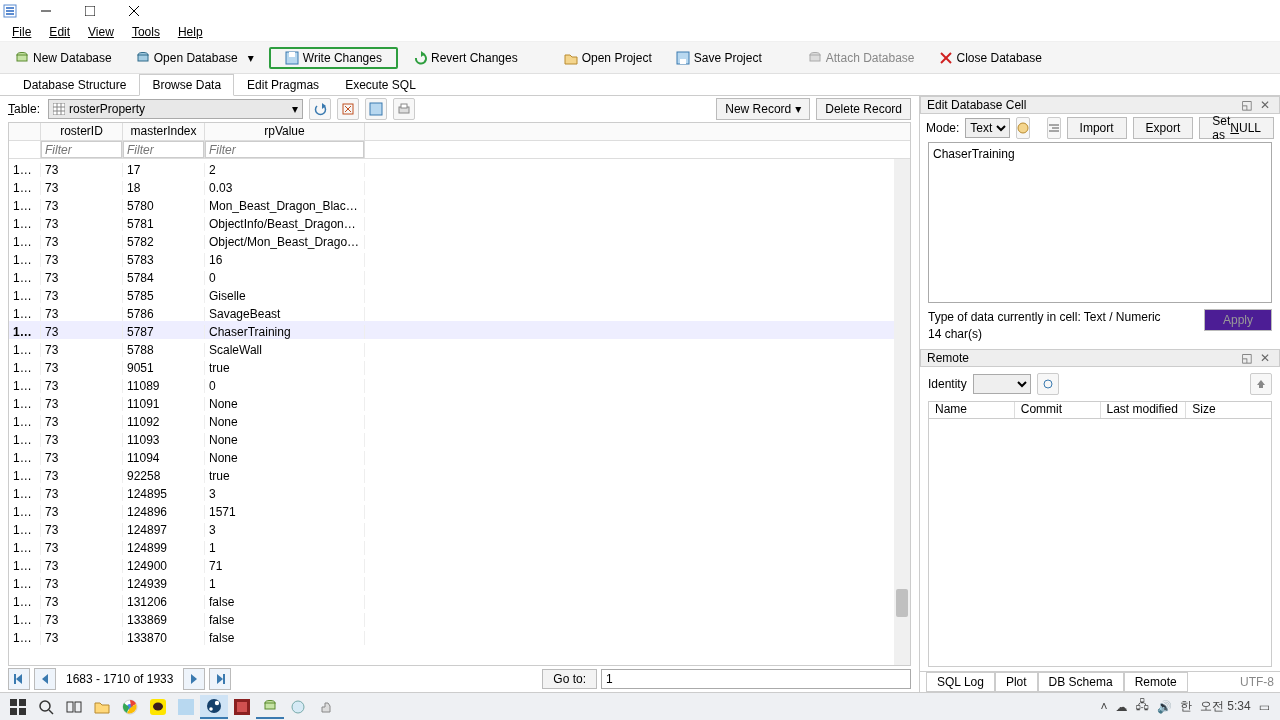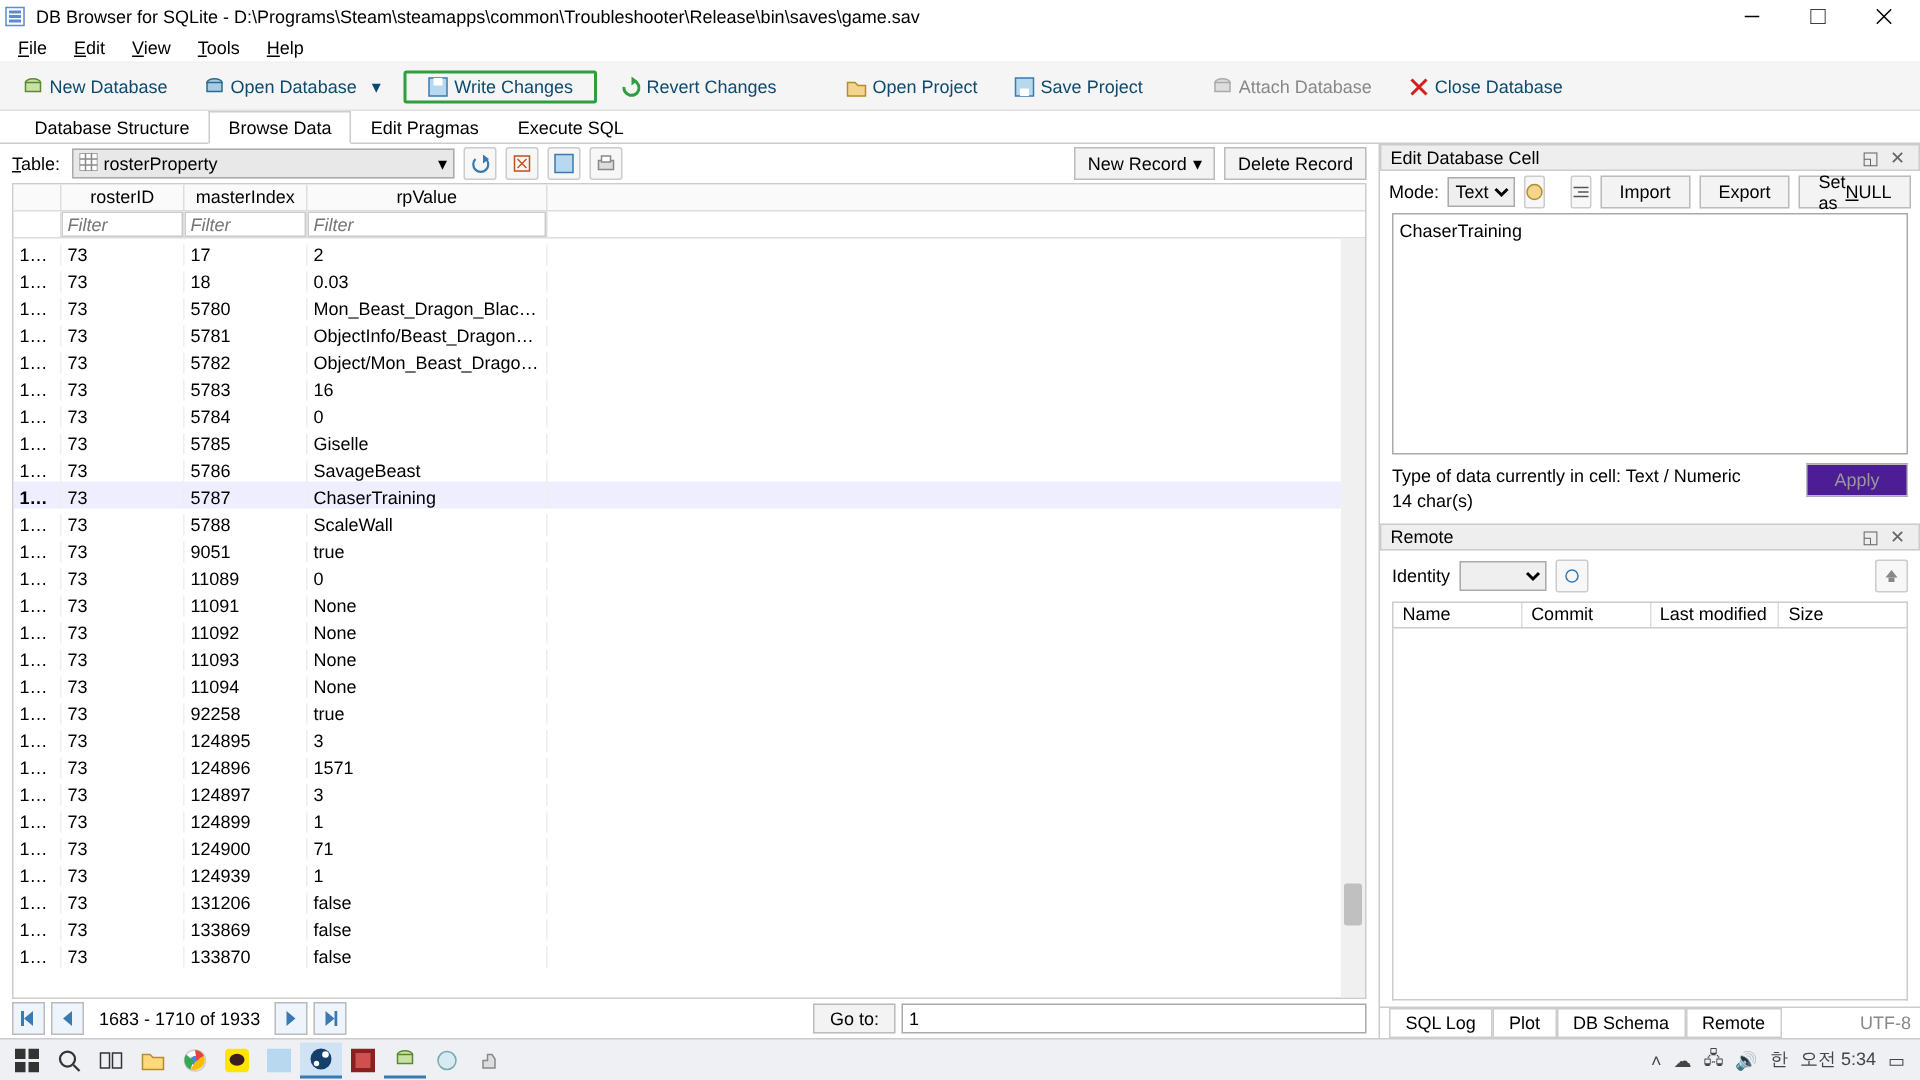--- a/index.html
+++ b/index.html
@@ -3,24 +3,24 @@
 <meta charset="utf-8">
 <style>
 * { box-sizing: border-box; margin: 0; padding: 0; font-family: "Segoe UI", Tahoma, sans-serif; font-size: 12px; }
 html, body { width: 1280px; height: 720px; overflow: hidden; background: #fff; }
 .titlebar { height: 22px; background: #fff; display: flex; align-items: center; padding: 0 2px; }
 .titlebar .app-icon { width: 16px; height: 16px; margin-right: 6px; display:inline-flex; align-items:center; justify-content:center;}
 .titlebar .title { flex: 1; color: #000; }
 .win-controls { display: flex; gap: 0; }
 .win-btn { width: 44px; height: 22px; display: flex; align-items: center; justify-content: center; color: #000; }
 .menubar { height: 20px; display: flex; align-items: center; padding: 0 4px; gap: 2px; background:#fff; border-bottom:1px solid #f0f0f0;}
-.menu-item { padding: 2px 8px; }
+.menu-item { padding: 2px 8px; text-decoration: underline; }
 .menu-item .u { text-decoration: underline; }
 .toolbar { height: 32px; background: #f5f5f5; display: flex; align-items: center; padding: 2px 6px; gap: 6px; border-bottom:1px solid #e0e0e0;}
-.tbtn { display: flex; align-items: center; gap: 4px; padding: 3px 8px; border: 1px solid transparent; border-radius:2px; color:#0c4a6e;}
+.tbtn { display: flex; align-items: center; gap: 4px; padding: 3px 8px; border: 1px solid transparent; border-radius:2px; color:#000000;}
 .tbtn .ticon { width:14px; height:14px; display:inline-flex; align-items:center; justify-content:center;}
 .tbtn.disabled { color: #888; }
 .tbtn.highlight { border: 2px solid #2e9e3f; padding: 2px 14px; }
 .tabstrip { height: 22px; display: flex; align-items: flex-end; padding: 0 10px; gap: 0; border-bottom:1px solid #ccc; background:#fff;}
 .tab { padding: 3px 12px; border: 1px solid transparent; color:#000; position:relative; top:1px;}
 .tab.active { border: 1px solid #ccc; border-bottom: 1px solid #fff; background:#fff;}
 .main-row { display: flex; height: calc(720px - 22px - 20px - 32px - 22px - 28px); }
 .left-pane { flex: 1; display: flex; flex-direction: column; border-right:1px solid #ccc;}
 .table-toolbar { height: 26px; display: flex; align-items: center; padding: 2px 8px; gap: 6px;}
 .table-toolbar label { margin-right:2px;}
@@ -81,21 +81,20 @@
 
 <div class="titlebar">
   <span class="app-icon">
     <svg width="14" height="14">
         <rect x="1" y="1" width="12" height="12" fill="#fff" stroke="#5b8bd0"></rect>
         <rect x="3" y="3" width="8" height="2" fill="#5b8bd0"></rect>
         <rect x="3" y="6" width="8" height="2" fill="#5b8bd0"></rect>
         <rect x="3" y="9" width="8" height="2" fill="#5b8bd0"></rect>
       </svg>
   </span>
-  <span class="title">DB Browser for SQLite - D:\Programs\Steam\steamapps\common\Troubleshooter\Release\bin\saves\game.sav</span>
   <div class="win-controls">
     <div class="win-btn">
         <svg width="10" height="10">
           <line x1="0" y1="5" x2="10" y2="5" stroke="#000"></line>
         </svg>
       </div>
     <div class="win-btn">
         <svg width="10" height="10">
           <rect x="0" y="0" width="10" height="10" fill="none" stroke="#000"></rect>
         </svg>
@@ -199,21 +198,21 @@
   <div class="tab active">Browse Data</div>
   <div class="tab">Edit Pragmas</div>
   <div class="tab">Execute SQL</div>
 </div>
 
 <div class="main-row">
   <div class="left-pane">
     <div class="table-toolbar">
       <label><span style="text-decoration:underline">T</span>able:</label>
       <div class="table-select">
-        <span style="display:flex;gap:4px;">
+        <span style="display:flex;align-items:center;gap:4px;">
             <span>
               <svg width="12" height="12">
                 <rect x="0" y="0" width="12" height="12" fill="#fff" stroke="#888"></rect>
                 <line x1="0" y1="4" x2="12" y2="4" stroke="#888"></line>
                 <line x1="0" y1="8" x2="12" y2="8" stroke="#888"></line>
                 <line x1="4" y1="0" x2="4" y2="12" stroke="#888"></line>
                 <line x1="8" y1="0" x2="8" y2="12" stroke="#888"></line>
               </svg>
             </span>
             <span>rosterProperty</span>

